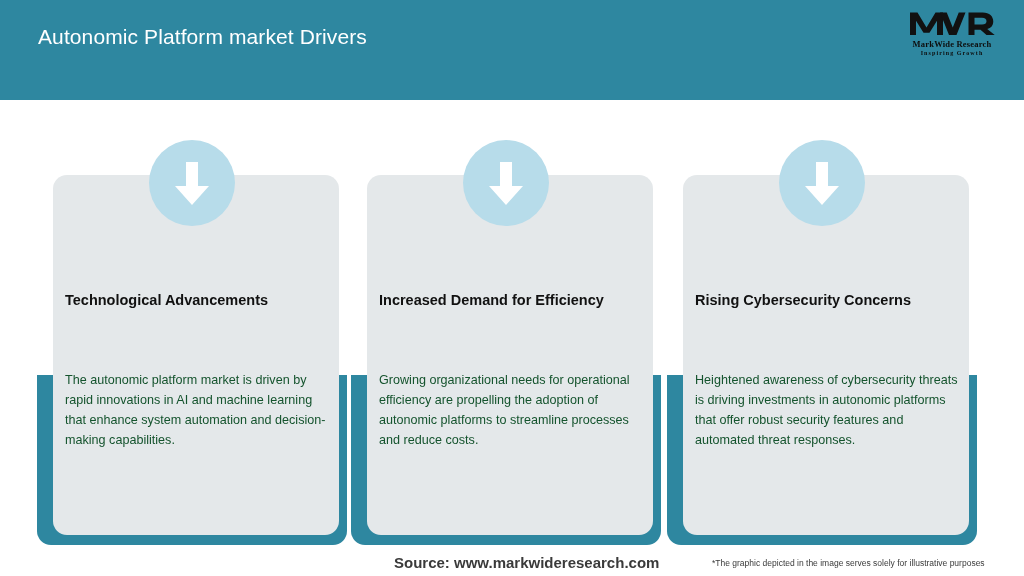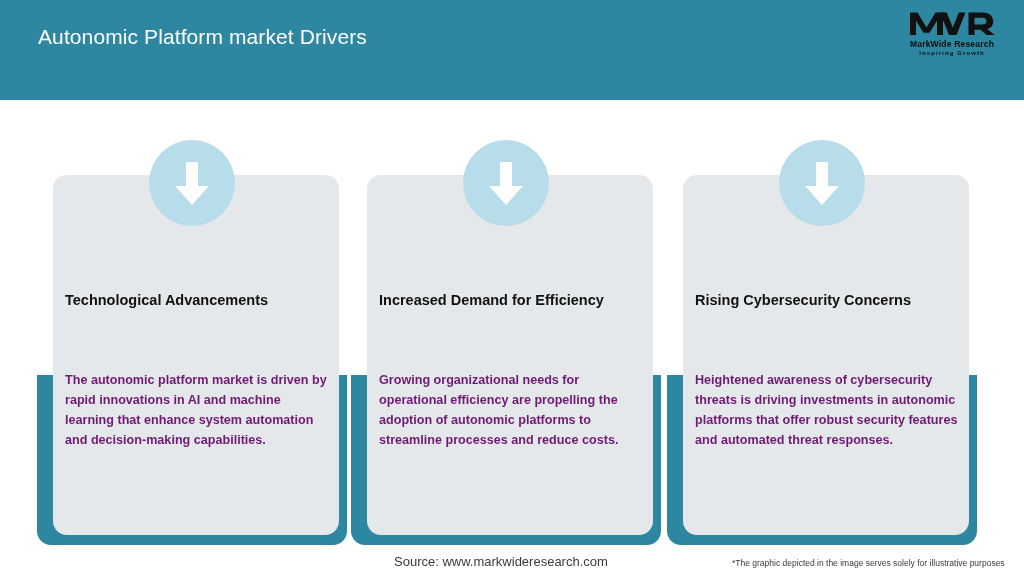--- a/index.html
+++ b/index.html
@@ -39,20 +39,21 @@
   .logo {
     position: absolute;
     right: 18px;
     top: 8px;
     width: 108px;
     height: 58px;
     display: flex;
     flex-direction: column;
     align-items: center;
     justify-content: flex-start;
+    font-family: Liberation Serif, serif;
   }
   .logo-mark {
     width: 92px;
     height: 30px;
     display: block;
   }
   .logo-name {
     font-size: 8.5px;
     font-weight: bold;
     color: #0d0d0d;
@@ -138,38 +139,37 @@
     color: #111111;
     line-height: 1.45;
   }
   .card-body {
     position: absolute;
     left: 12px;
     top: 196px;
     width: 266px;
     text-align: left;
     font-size: 12.6px;
-    color: #701a75;
+    color: #14532d;
     line-height: 1.58;
-    font-weight: bold;
   }
 
   
   .footer-source {
     position: absolute;
     left: 394px;
     top: 554px;
-    font-size: 13px;
-    font-weight: normal;
+    font-size: 15px;
+    font-weight: bold;
     color: #3a3a3a;
     white-space: nowrap;
   }
   .footer-note {
     position: absolute;
-    left: 732px;
+    left: 712px;
     top: 558px;
     font-size: 8.5px;
     color: #3a3a3a;
     white-space: nowrap;
   }
 </style>
 </head>
 <body>
 
 <div class="header-band"></div>

